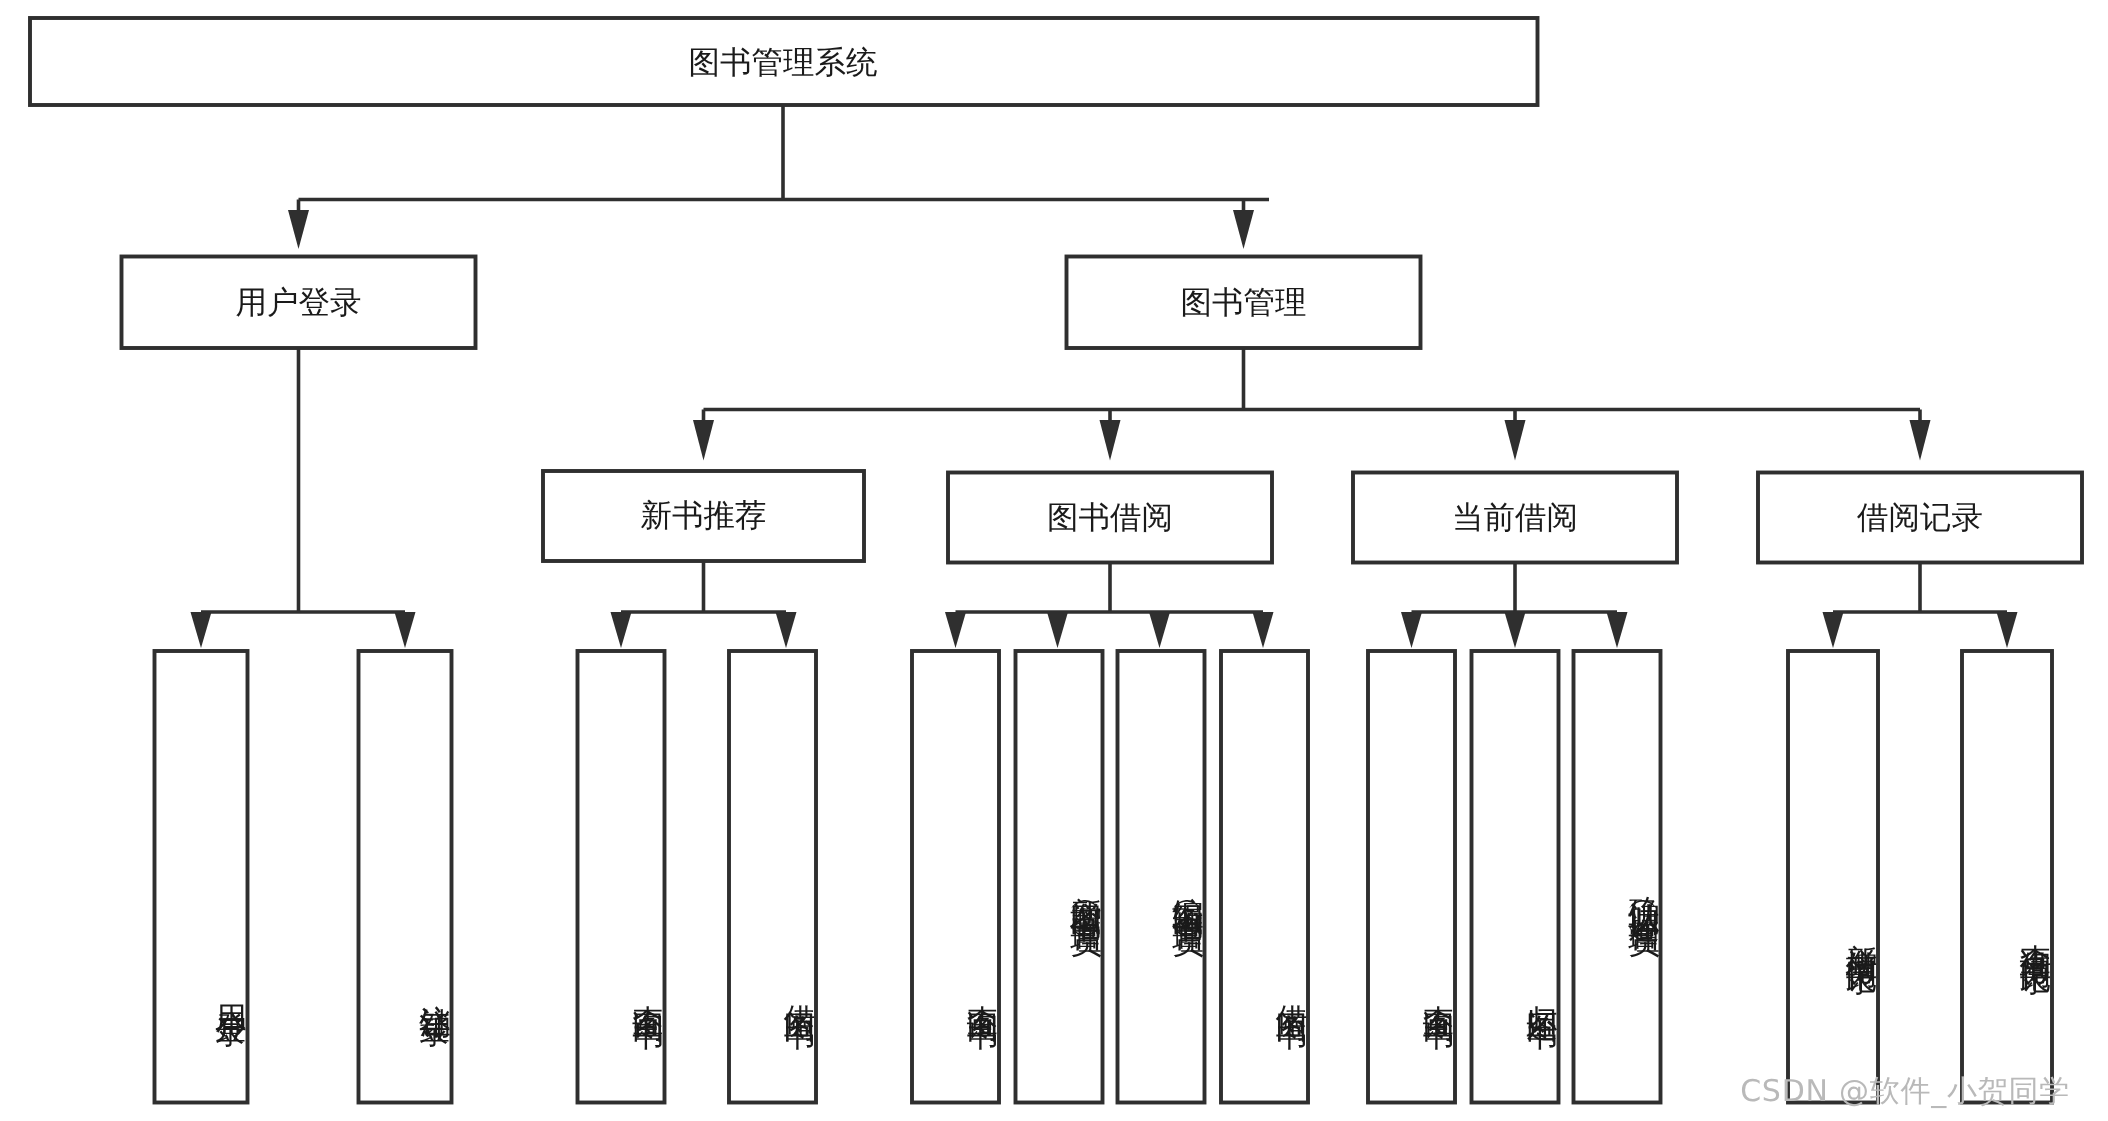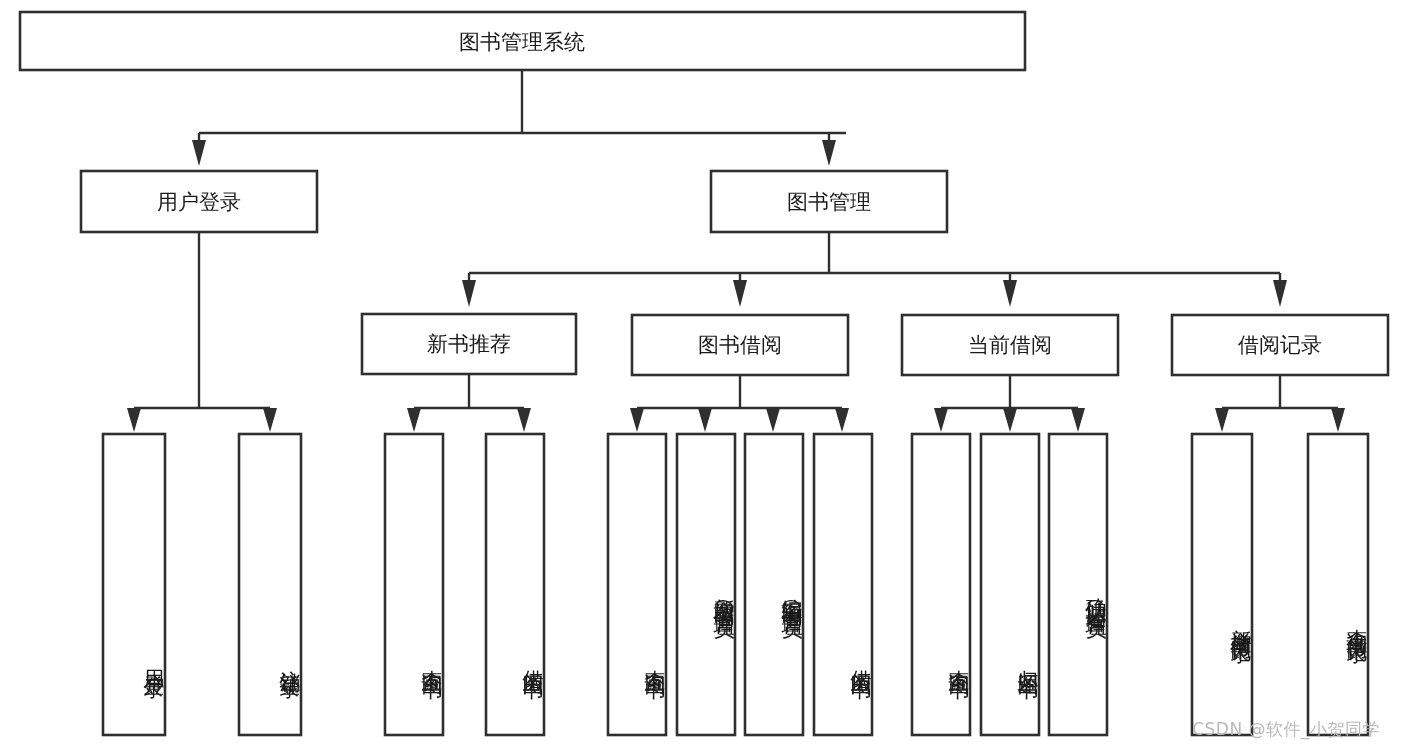--- a/index.html
+++ b/index.html
@@ -61,21 +61,21 @@
     color: #1a1a1a;
     letter-spacing: 3px;
     white-space: nowrap;
     pointer-events: none;
   }
   .watermark {
     position: absolute;
     right: 10px;
     bottom: 6px;
     font-family: "DejaVu Sans", "Liberation Sans", sans-serif;
-    font-size: 17px;
+    font-size: 20px;
     color: #b9b9b9;
     letter-spacing: 0.5px;
     white-space: nowrap;
   }
 </style>
 </head>
 <body>
 
 <div id="diagram-root">
 

